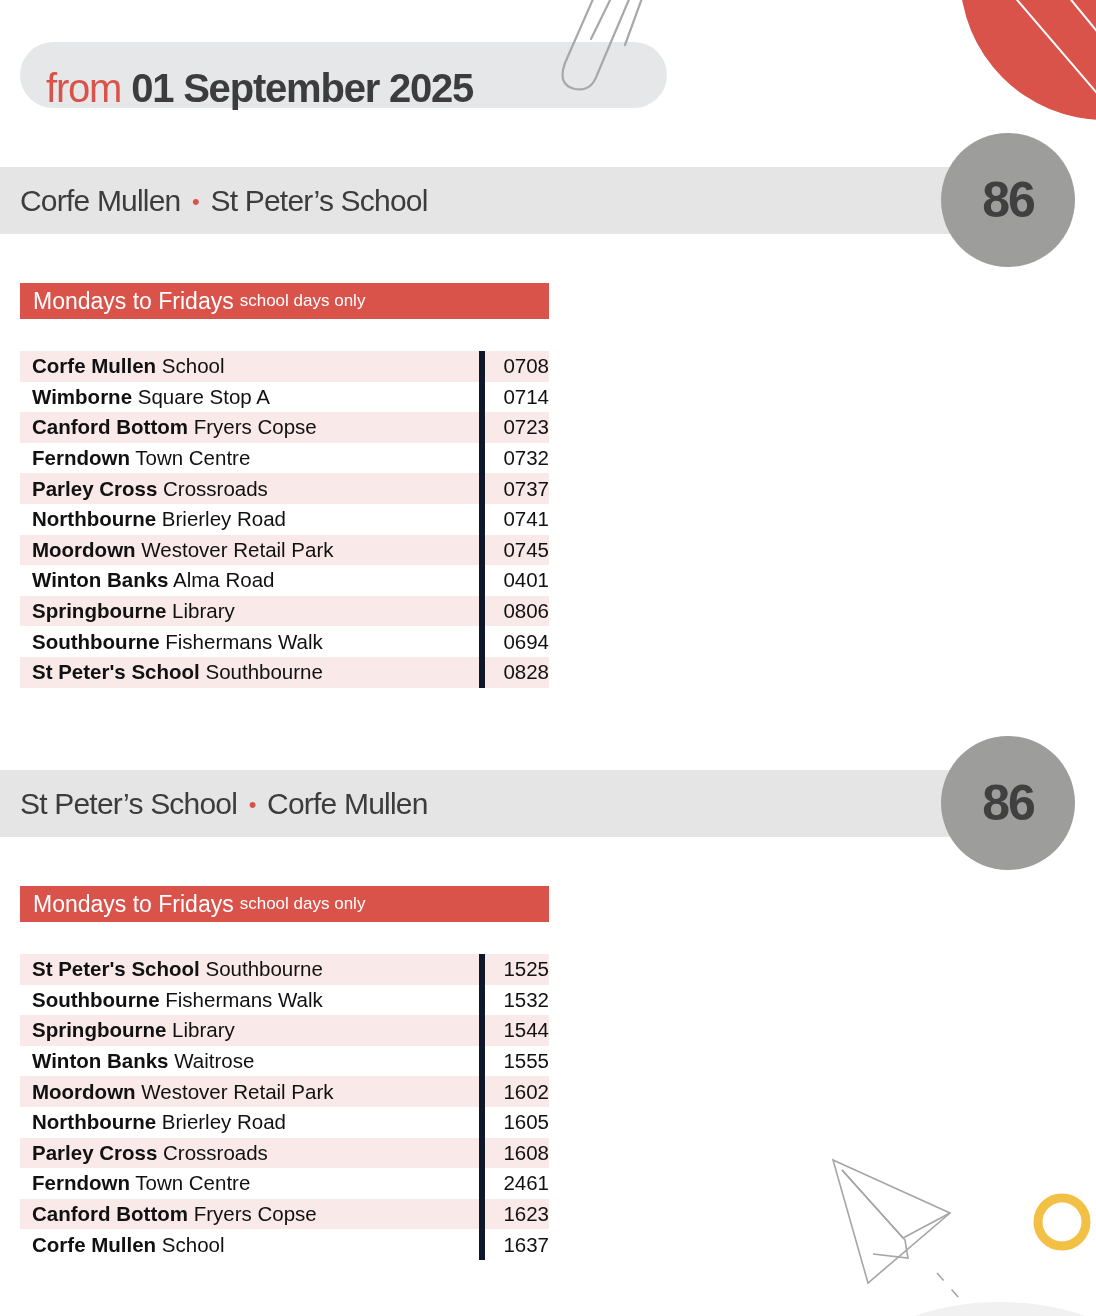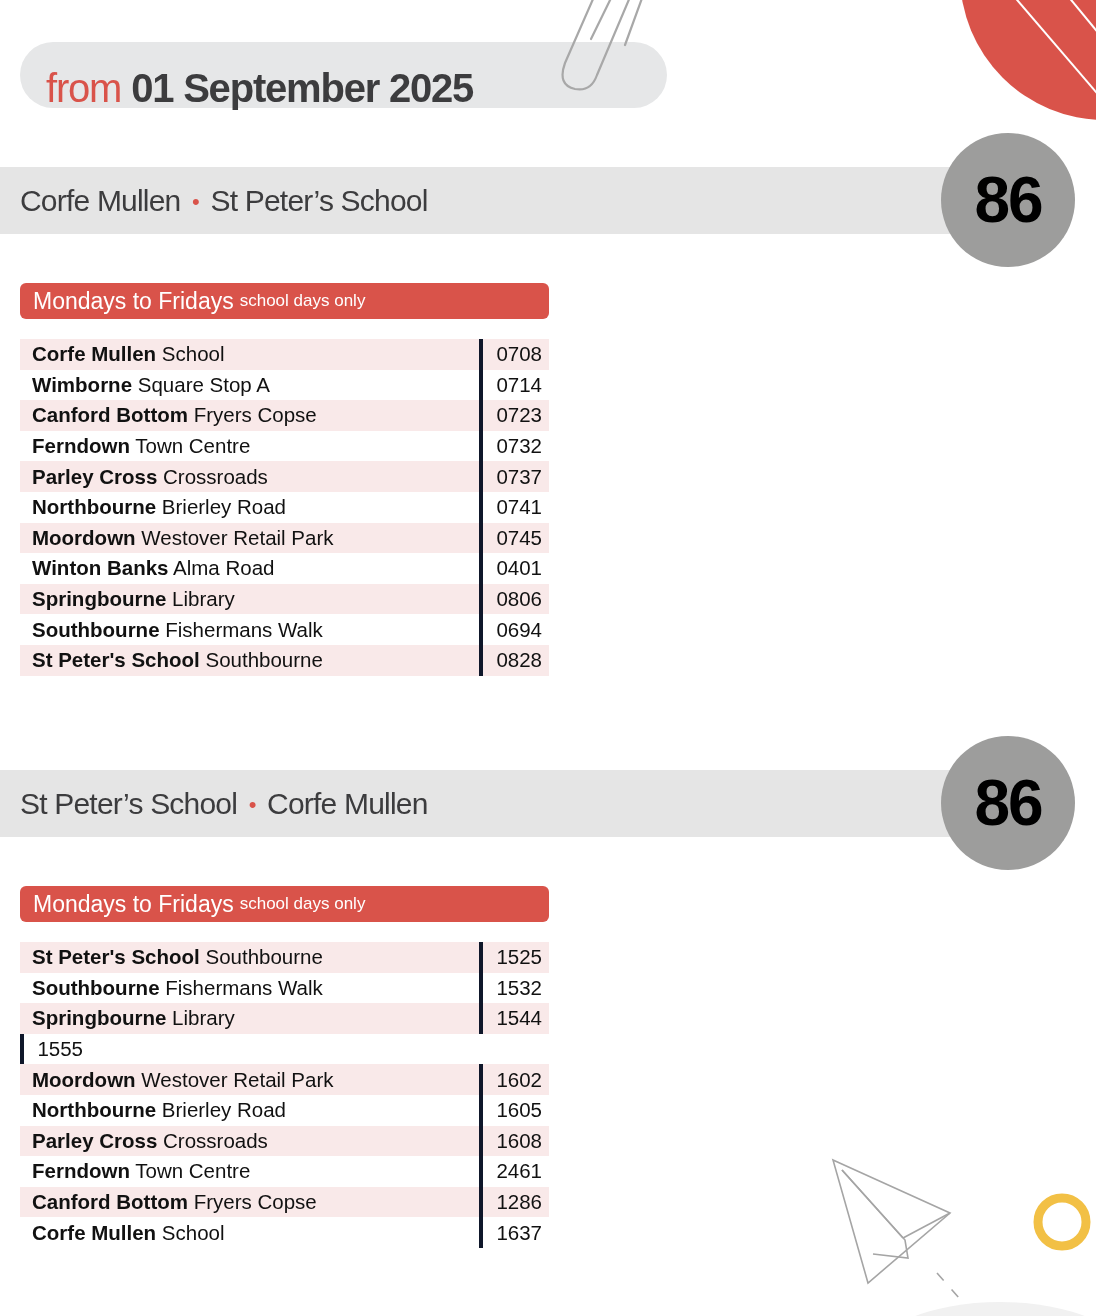--- a/index.html
+++ b/index.html
@@ -29,42 +29,41 @@
       background: #e5e5e5;
       display: flex; align-items: center;
     }
     .route-band .title {
       margin-left: 20px; font-size: 30px; color: #3c3c3e; letter-spacing: -0.8px;
     }
     .route-band .dot { color: #d9534a; font-size: 22px; margin: 0 4px; position: relative; top: -2px; }
     .route-badge {
       position: absolute; left: 941px; width: 134px; height: 134px; border-radius: 50%;
       background: #9d9d9c; display: flex; align-items: center; justify-content: center;
-      color: #000000; font-weight: 700; font-size: 64px; letter-spacing: -2px;
+      color: #404040; font-weight: 700; font-size: 50px; letter-spacing: -2px;
     }
 
     .tt { position: absolute; left: 20px; width: 529px; }
     .tt-head {
       height: 36px; background: #d9534a; color: #ffffff;
       display: flex; align-items: flex-start; padding-left: 13px; box-sizing: border-box;
       line-height: 36px;
-      border-radius: 6px;
     }
     .tt-head .days { font-size: 23px; }
     .tt-head .note { font-size: 17px; margin-left: 6px; }
-    .tt-body { margin-top: 20px; position: relative; }
+    .tt-body { margin-top: 32px; position: relative; }
     .tt-row {
       height: 30.6px; display: flex; align-items: center; font-size: 20.5px; color: #111;
     }
     .tt-row:nth-child(odd) { background: #f9e9e9; }
     .tt-row .stop { flex: 1; padding-left: 12px; white-space: nowrap; }
     .tt-row .stop b { font-weight: 700; }
     .tt-row .time {
-      width: 70px; text-align: right; padding-right: 7px; box-sizing: border-box;
-      border-left: 4px solid #0f172a; height: 100%; display: flex; align-items: center; justify-content: flex-end;
+      width: 70px; text-align: right; box-sizing: border-box;
+      border-left: 6px solid #0f172a; height: 100%; display: flex; align-items: center; justify-content: flex-end;
     }
   </style>
 </head>
 <body>
 
 <svg class="deco" id="stripe-circle" viewBox="0 0 290 290">
   <defs>
       <clipPath id="cc">
         <circle cx="145" cy="145" r="145"></circle>
       </clipPath>
@@ -190,40 +189,41 @@
       </div>
       <div class="tt-row">
         <span class="stop"><b>Southbourne</b> <span>Fishermans Walk</span></span>
         <span class="time">1532</span>
       </div>
       <div class="tt-row">
         <span class="stop"><b>Springbourne</b> <span>Library</span></span>
         <span class="time">1544</span>
       </div>
       <div class="tt-row">
+        <span class="stop"><b>Winton Banks</b> <span>Waitrose</span></span>
         <span class="time">1555</span>
       </div>
       <div class="tt-row">
         <span class="stop"><b>Moordown</b> <span>Westover Retail Park</span></span>
         <span class="time">1602</span>
       </div>
       <div class="tt-row">
         <span class="stop"><b>Northbourne</b> <span>Brierley Road</span></span>
         <span class="time">1605</span>
       </div>
       <div class="tt-row">
         <span class="stop"><b>Parley Cross</b> <span>Crossroads</span></span>
         <span class="time">1608</span>
       </div>
       <div class="tt-row">
         <span class="stop"><b>Ferndown</b> <span>Town Centre</span></span>
         <span class="time">2461</span>
       </div>
       <div class="tt-row">
         <span class="stop"><b>Canford Bottom</b> <span>Fryers Copse</span></span>
-        <span class="time">1286</span>
+        <span class="time">1623</span>
       </div>
       <div class="tt-row">
         <span class="stop"><b>Corfe Mullen</b> <span>School</span></span>
         <span class="time">1637</span>
       </div>
     </div>
 </div>
 
 </body></html>

